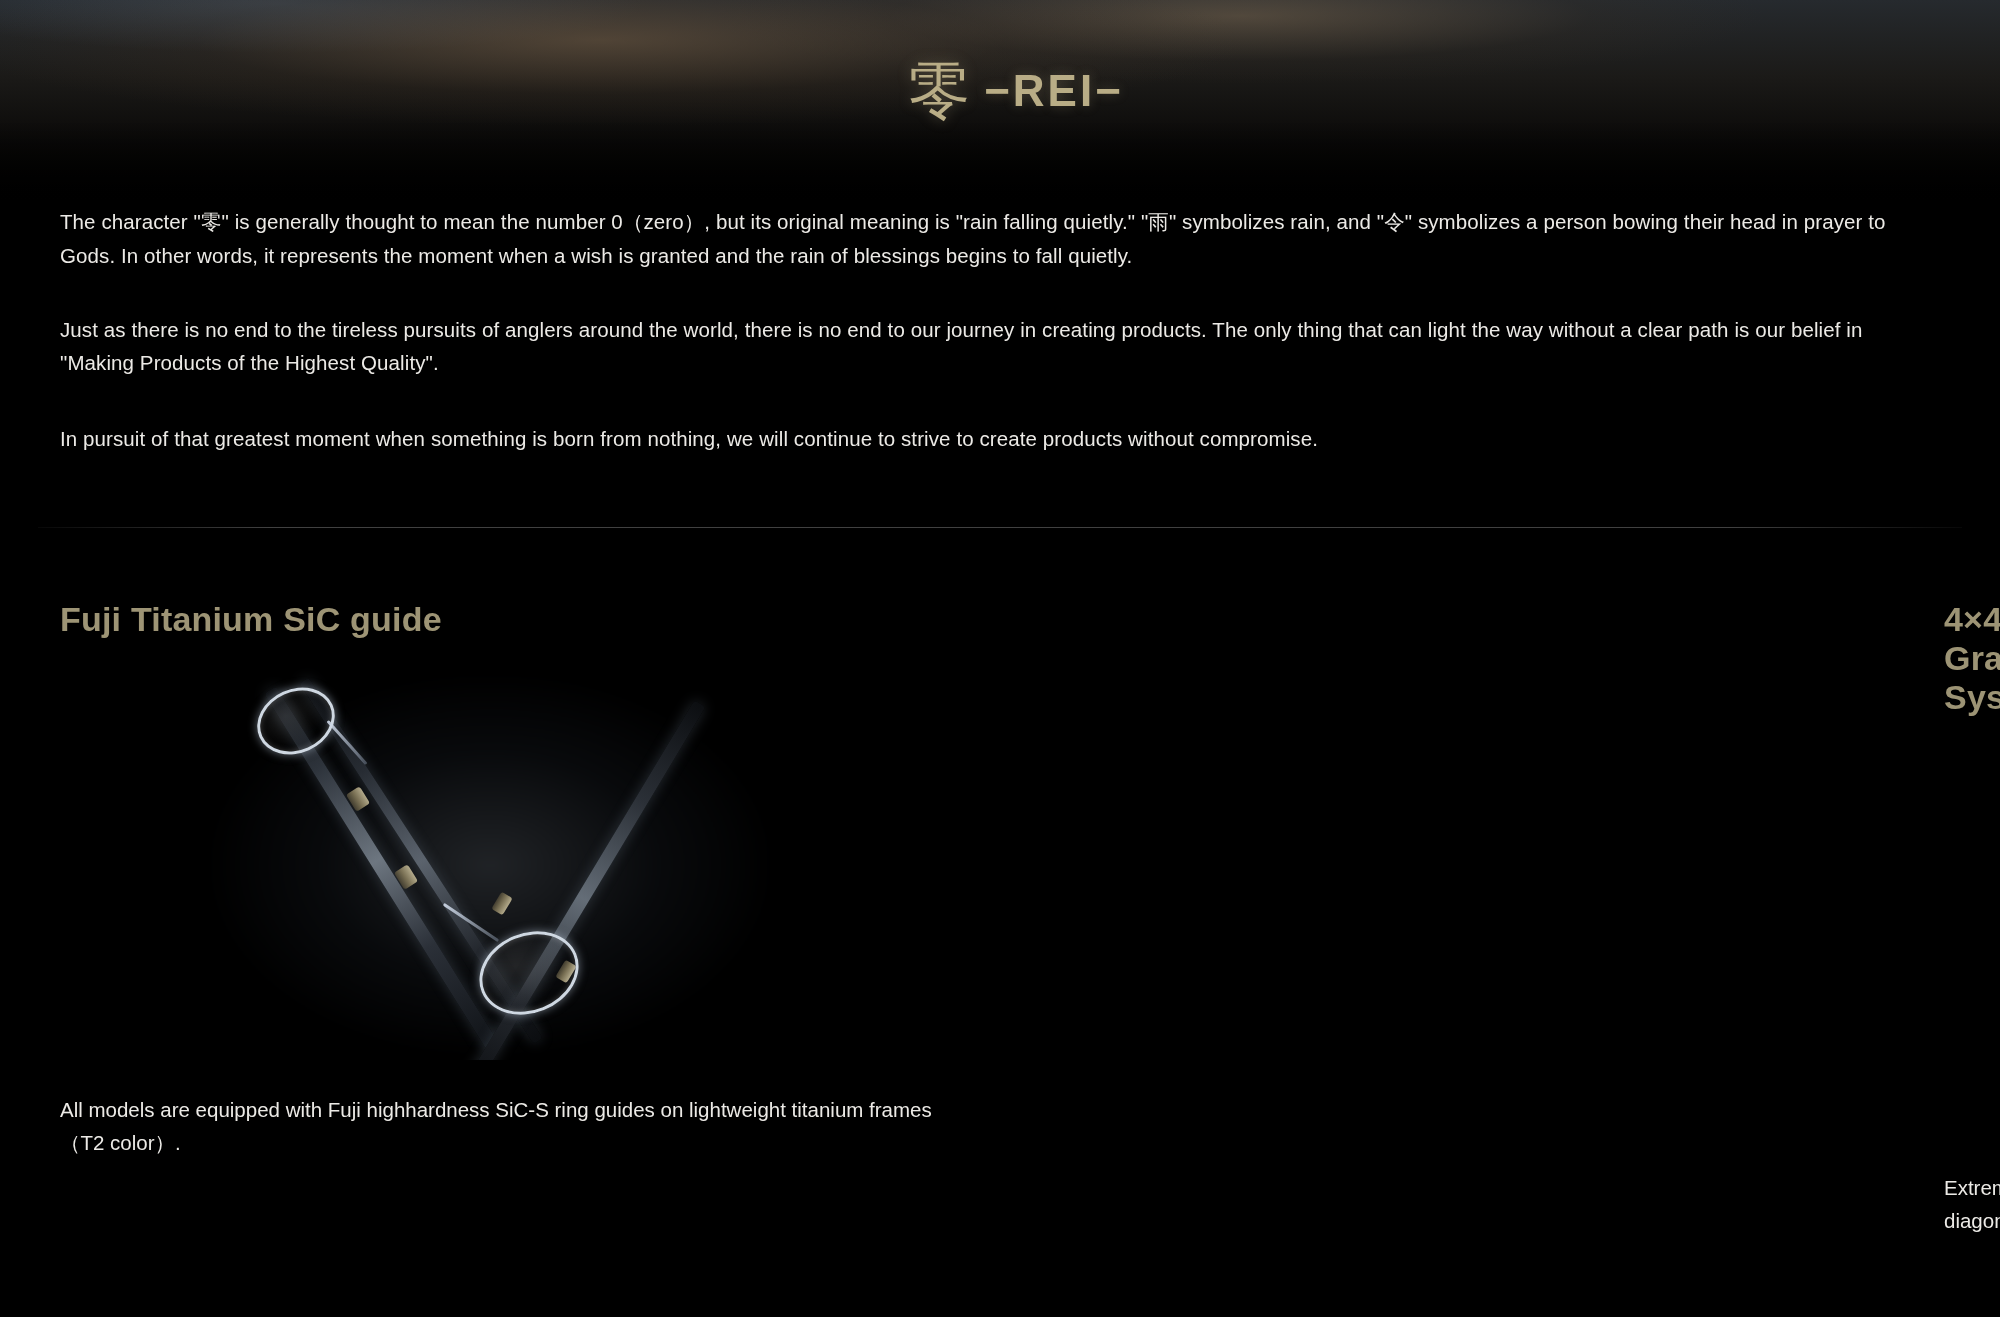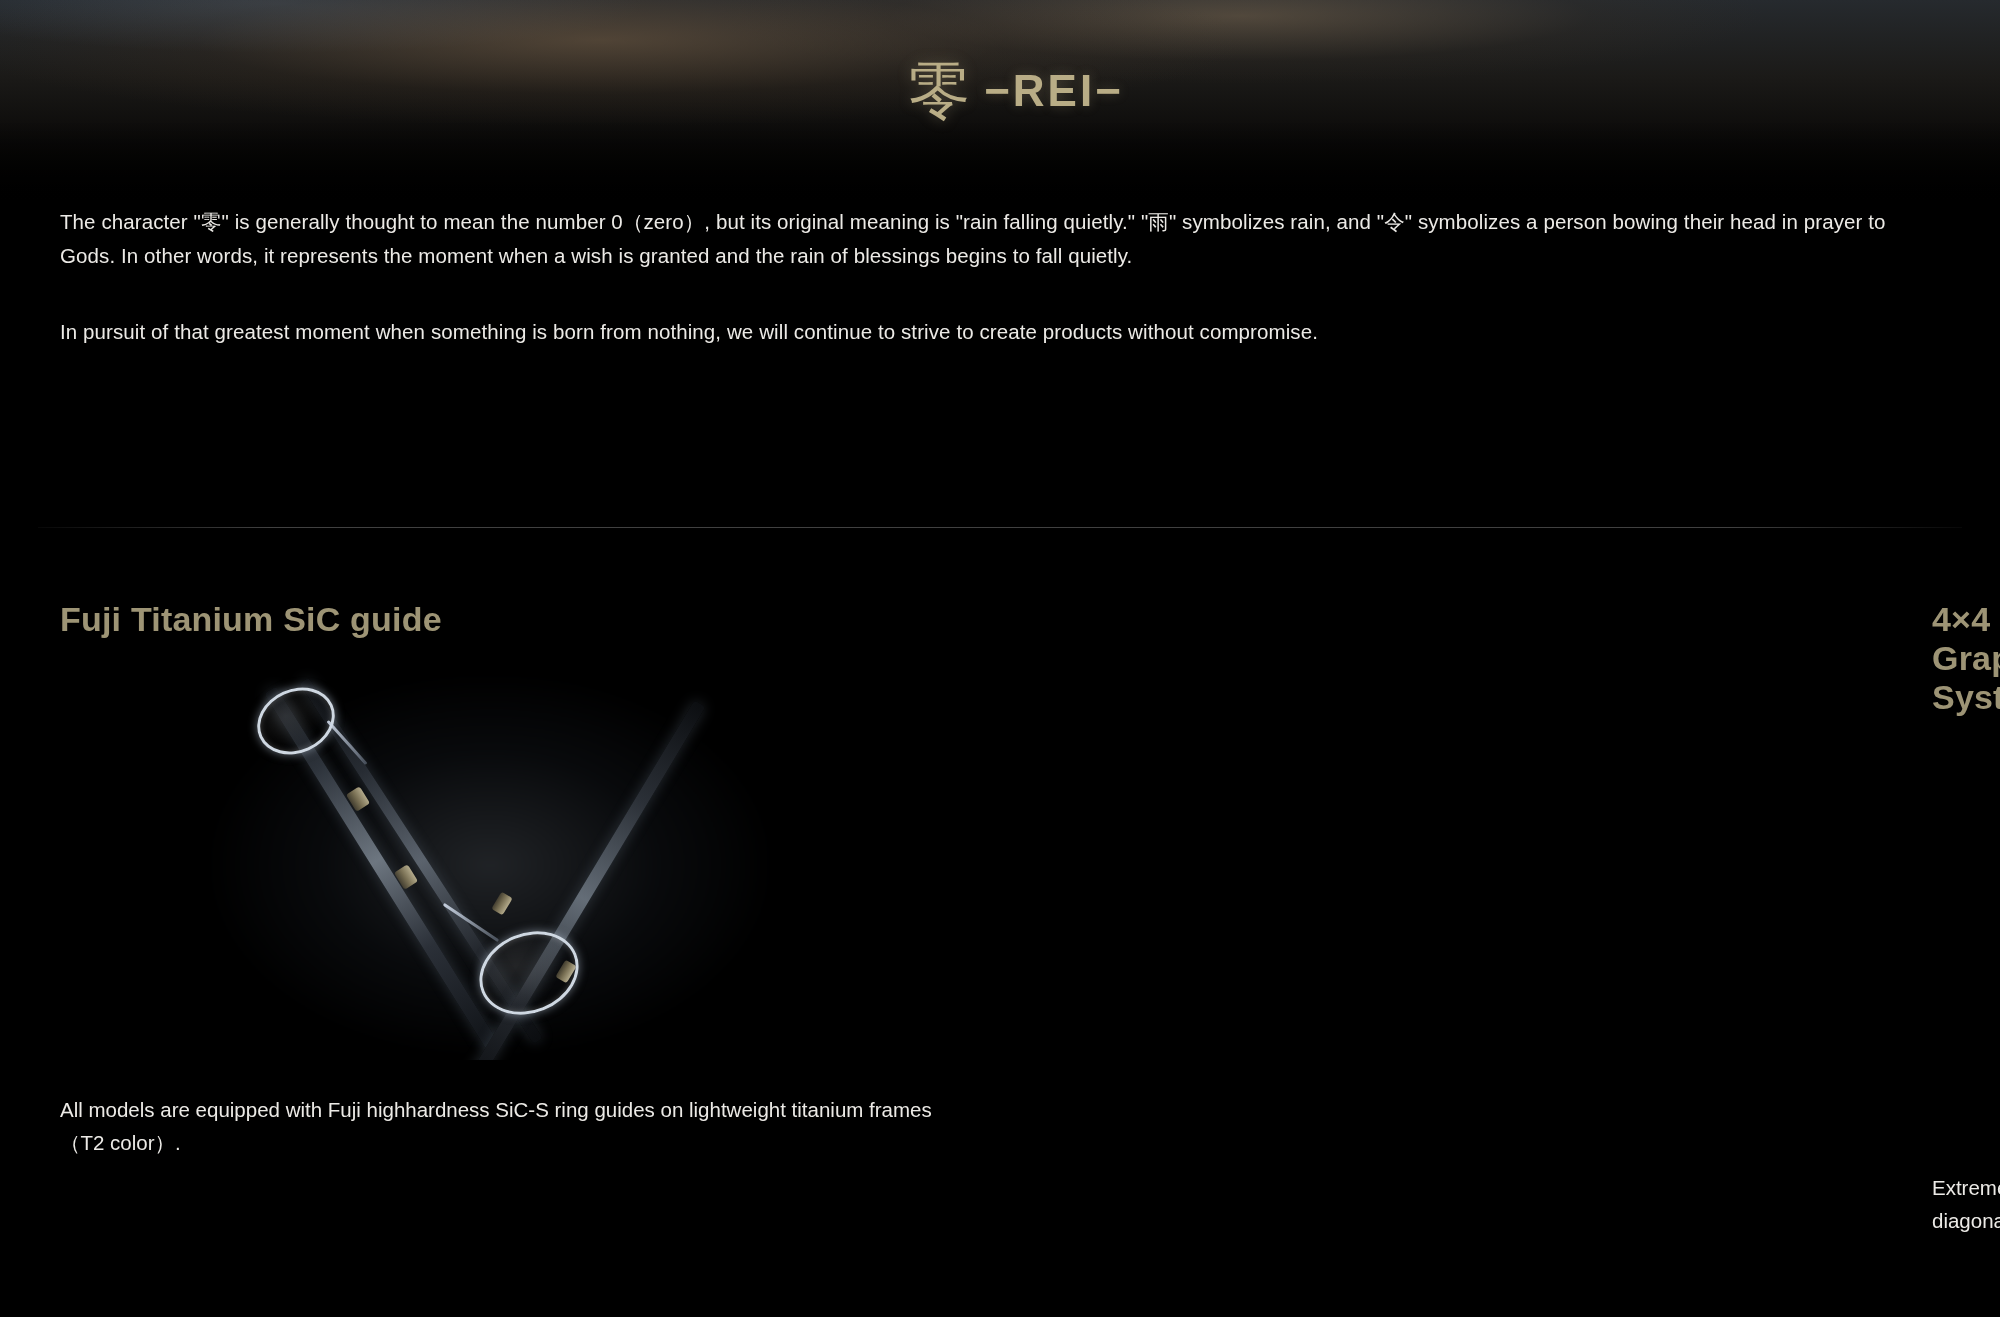--- a/index.html
+++ b/index.html
@@ -100,21 +100,21 @@
     background: linear-gradient(90deg, rgba(150,150,150,0.05) 0%, rgba(170,170,170,0.38) 12%, rgba(170,170,170,0.38) 88%, rgba(150,150,150,0.05) 100%);
   }
 
   
   .features {
     position: absolute;
     top: 600px;
     left: 0;
     width: 2000px;
     display: flex;
-    gap: 0;
+    gap: 12px;
   }
   .feature {
     width: 966px;
     padding-left: 60px;
     box-sizing: border-box;
   }
   .feature:nth-child(2) { padding-left: 1022px; width: 1034px; margin-left: -56px; }
   .feature h2 {
     margin: 0 0 26px 0;
     font-size: 34px;
@@ -201,20 +201,21 @@
 <div class="page">
 
   <div class="title-wrap">
     <span class="title-kanji">零</span><span class="title-latin">−REI−</span>
   </div>
 
   <div class="intro">
     <p>
       <span>The character "零" is generally thought to mean the number 0（zero）, but its original meaning is "rain falling quietly."</span><span> "雨" symbolizes rain, and "令" symbolizes a person bowing their head in prayer to Gods. In other words, it represents the moment when a wish is granted and the rain of blessings begins to fall quietly.</span>
     </p>
+    <p>Just as there is no end to the tireless pursuits of anglers around the world, there is no end to our journey in creating products. The only thing that can light the way without a clear path is our belief in "Making Products of the Highest Quality".</p>
     <p>In pursuit of that greatest moment when something is born from nothing, we will continue to strive to create products without compromise.</p>
   </div>
 
   <div class="divider"></div>
 
   <div class="features">
 
     <div class="feature">
       <h2>Fuji Titanium SiC guide</h2>
 

